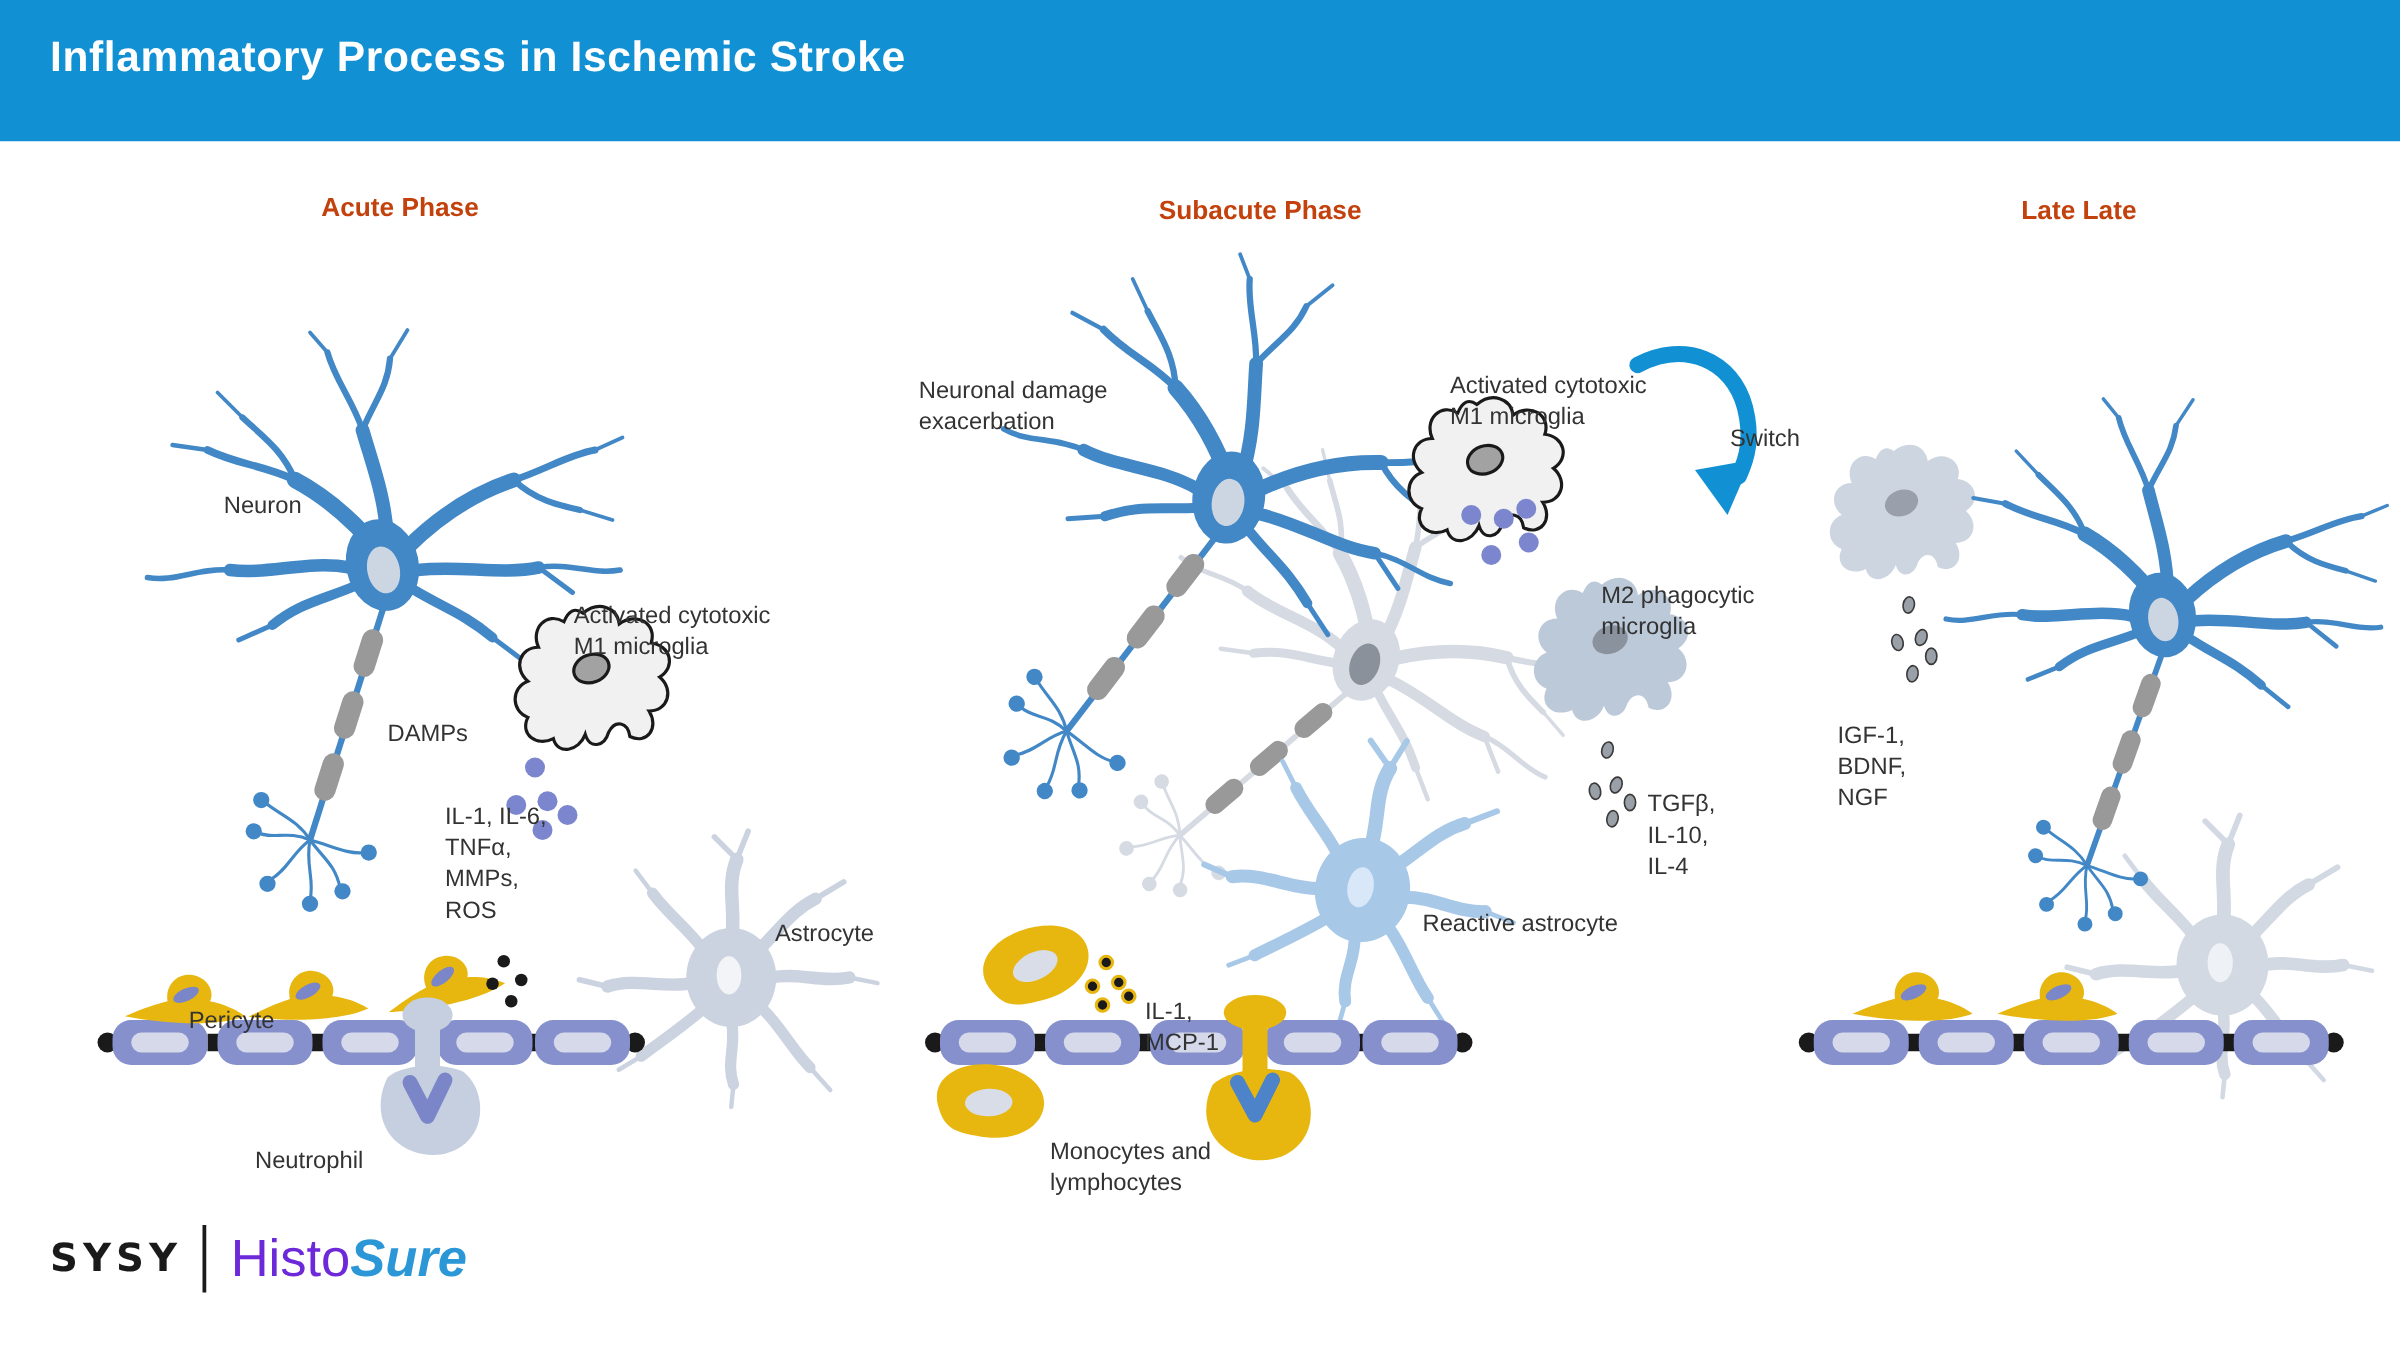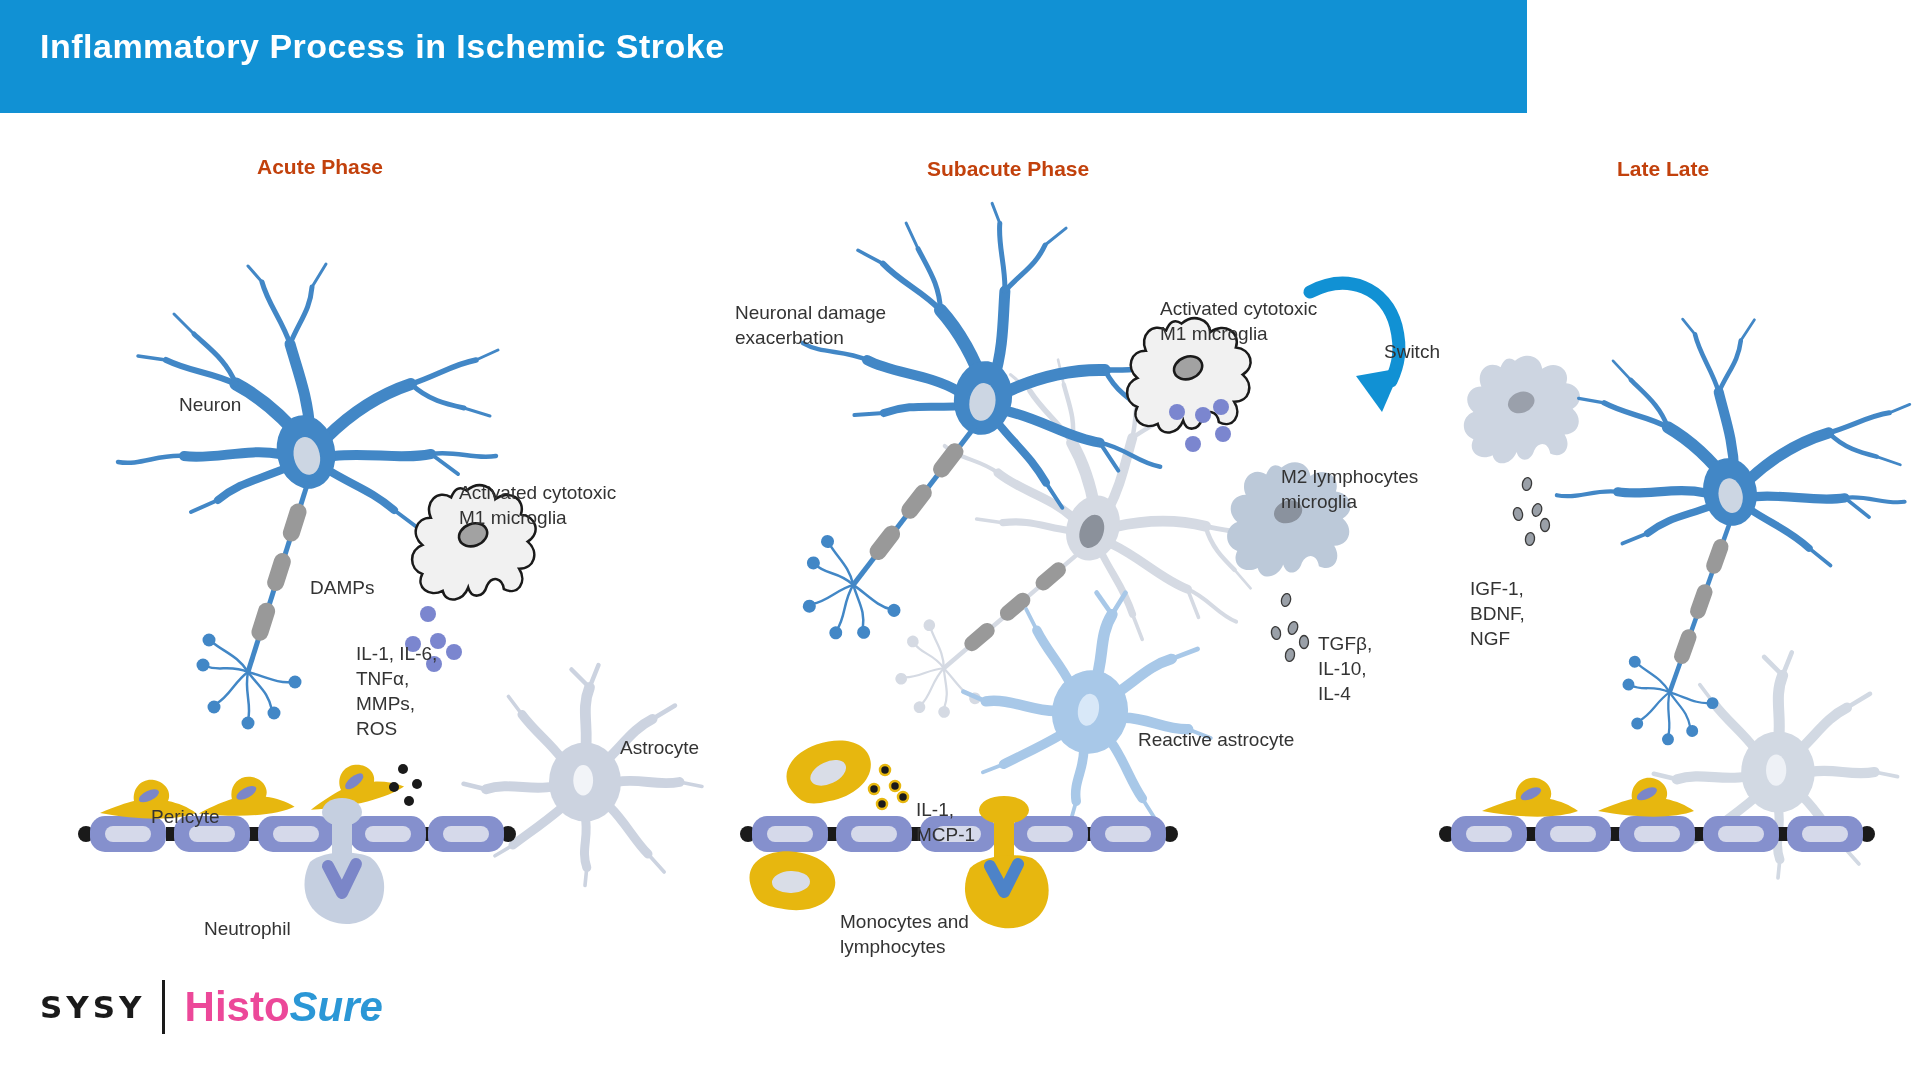--- a/index.html
+++ b/index.html
@@ -1,27 +1,27 @@
 <!DOCTYPE html>
 <html><head>
 <meta charset="utf-8">
 <style>
   html,body{margin:0;padding:0;background:#fff;}
   body{width:1920px;height:1080px;overflow:hidden;position:relative;
        font-family:"Liberation Sans","DejaVu Sans",sans-serif;color:#333;}
   .stage{position:absolute;inset:0;width:1920px;height:1080px;}
-  .header{position:absolute;left:0;top:0;width:1527px;height:113px;background:#1191d4;}
+  .header{position:absolute;left:0;top:0;width:1920px;height:113px;background:#1191d4;}
   .title{position:absolute;left:40px;top:27px;font-size:34px;font-weight:700;color:#ffffff;letter-spacing:.5px;}
   .phase-heading{position:absolute;font-size:21px;font-weight:700;color:#c2410c;white-space:nowrap;}
   .lbl{position:absolute;font-size:19px;line-height:25px;color:#333;white-space:pre-line;margin-top:40px;}
   svg.art{position:absolute;left:0;top:0;}
   .footer{position:absolute;left:40px;top:980px;display:flex;align-items:center;}
   .brand{font-size:31px;font-weight:900;color:#1a1a1a;letter-spacing:4px;font-family:"DejaVu Sans","Liberation Sans",sans-serif;}
   .logo-divider{width:3px;height:54px;background:#1a1a1a;margin:0 20px 0 16px;}
-  .product-black{font-size:42px;font-weight:700;color:#ec4899;}
+  .product-black{font-size:42px;font-weight:400;color:#6d28d9;}
   .product-blue{font-size:42px;font-weight:700;font-style:italic;color:#2b97d6;text-align:center;}
 </style>
 </head>
 <body>
 
 <div class="stage">
 
   <svg class="art" width="1920" height="1080" viewBox="0 0 1920 1080">
     <defs>
 
@@ -277,21 +277,21 @@
 ROS</div>
   <div class="lbl" style="left:620px;top:695px">Astrocyte</div>
   <div class="lbl" style="left:151px;top:764px">Pericyte</div>
   <div class="lbl" style="left:204px;top:876px">Neutrophil</div>
 
   <div class="lbl" style="left:735px;top:260px">Neuronal damage
 exacerbation</div>
   <div class="lbl" style="left:1160px;top:256px">Activated cytotoxic
 M1 microglia</div>
   <div class="lbl" style="left:1384px;top:299px">Switch</div>
-  <div class="lbl" style="left:1281px;top:424px">M2 lymphocytes
+  <div class="lbl" style="left:1281px;top:424px">M2 phagocytic
 microglia</div>
   <div class="lbl" style="left:1318px;top:591px">TGFβ,
 IL-10,
 IL-4</div>
   <div class="lbl" style="left:1138px;top:687px">Reactive astrocyte</div>
   <div class="lbl" style="left:916px;top:757px">IL-1,
 MCP-1</div>
   <div class="lbl" style="left:840px;top:869px">Monocytes and
 lymphocytes</div>
 

